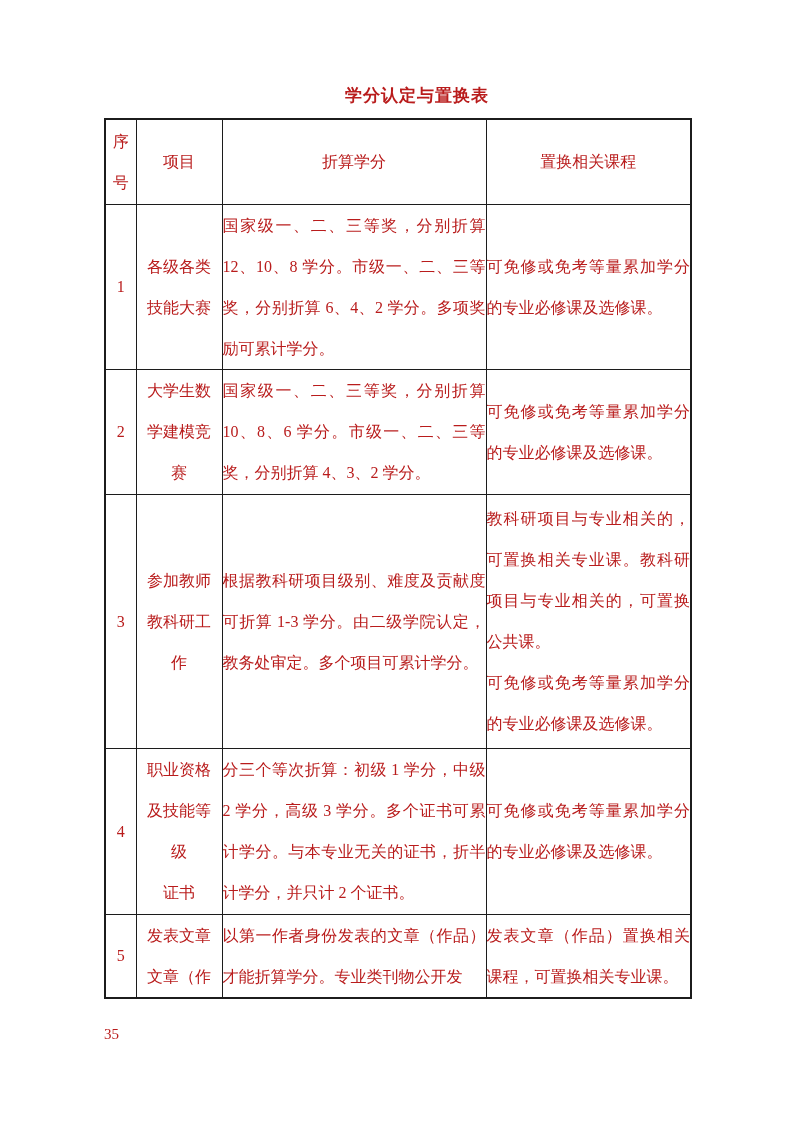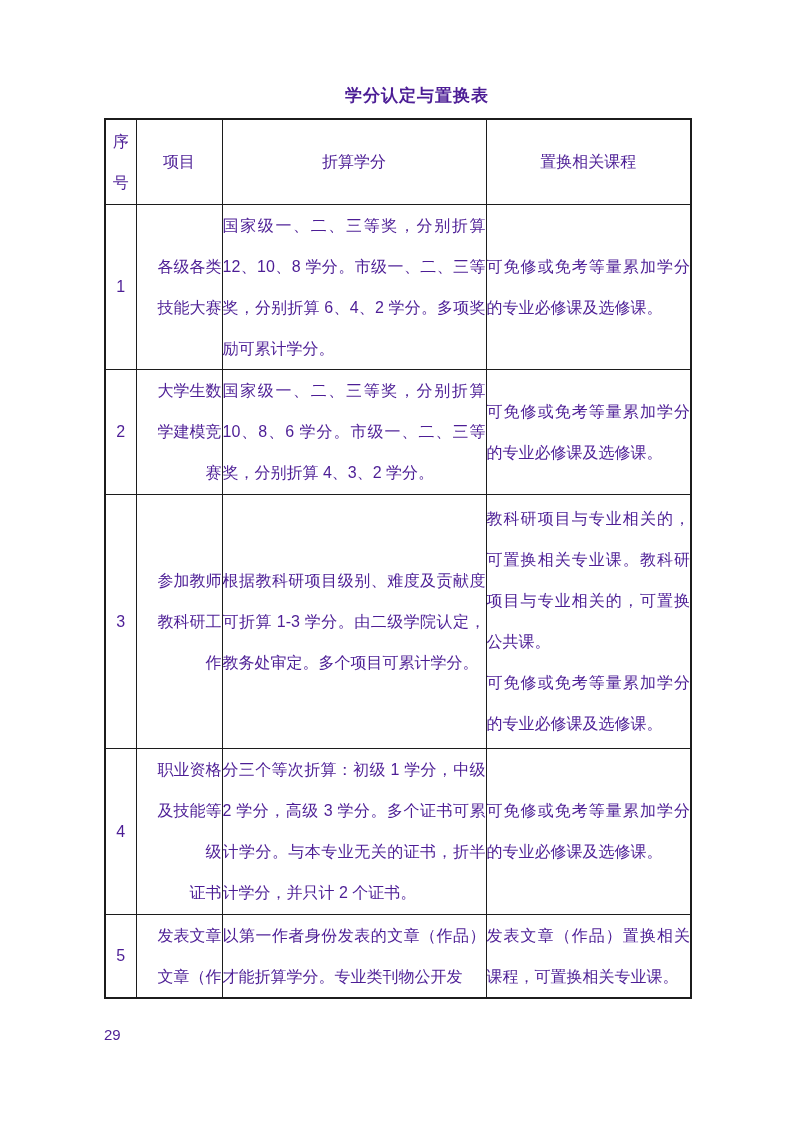--- a/index.html
+++ b/index.html
@@ -5,22 +5,22 @@
   html, body {
     margin: 0;
     padding: 0;
     background: #ffffff;
   }
   .page {
     position: relative;
     width: 793px;
     height: 1122px;
     background: #ffffff;
-    font-family: Liberation Sans, sans-serif;
-    color: #4c1d95;
+    font-family: Liberation Serif, serif;
+    color: #b91c1c;
     overflow: hidden;
   }
   .doc-title {
     position: absolute;
     top: 84px;
     left: 106px;
     width: 584px;
     padding-left: 38px;
     box-sizing: border-box;
     text-align: center;
@@ -56,21 +56,21 @@
   .cell-num {
     text-align: center;
     font-size: 15px;
   }
   .cell-header {
     text-align: center;
     white-space: pre-line;
     line-height: 38px;
   }
   .cell-project {
-    text-align: right;
+    text-align: center;
     white-space: pre-line;
   }
   .cell-credits {
     text-align: justify;
     text-justify: inter-character;
     padding: 0 10px 0 12px;
   }
   .cell-replace {
     text-align: justify;
     text-justify: inter-character;
@@ -148,15 +148,15 @@
       <tr class="h-r5">
         <td class="cell-num">5</td>
         <td class="cell-project">发表文章
 文章（作</td>
         <td class="cell-credits">以第一作者身份发表的文章（作品）才能折算学分。专业类刊物公开发</td>
         <td class="cell-replace">发表文章（作品）置换相关课程，可置换相关专业课。</td>
       </tr>
     </tbody>
   </table>
 
-  <div class="page-number">29</div>
+  <div class="page-number">35</div>
 
 </div>
 
 </body></html>

